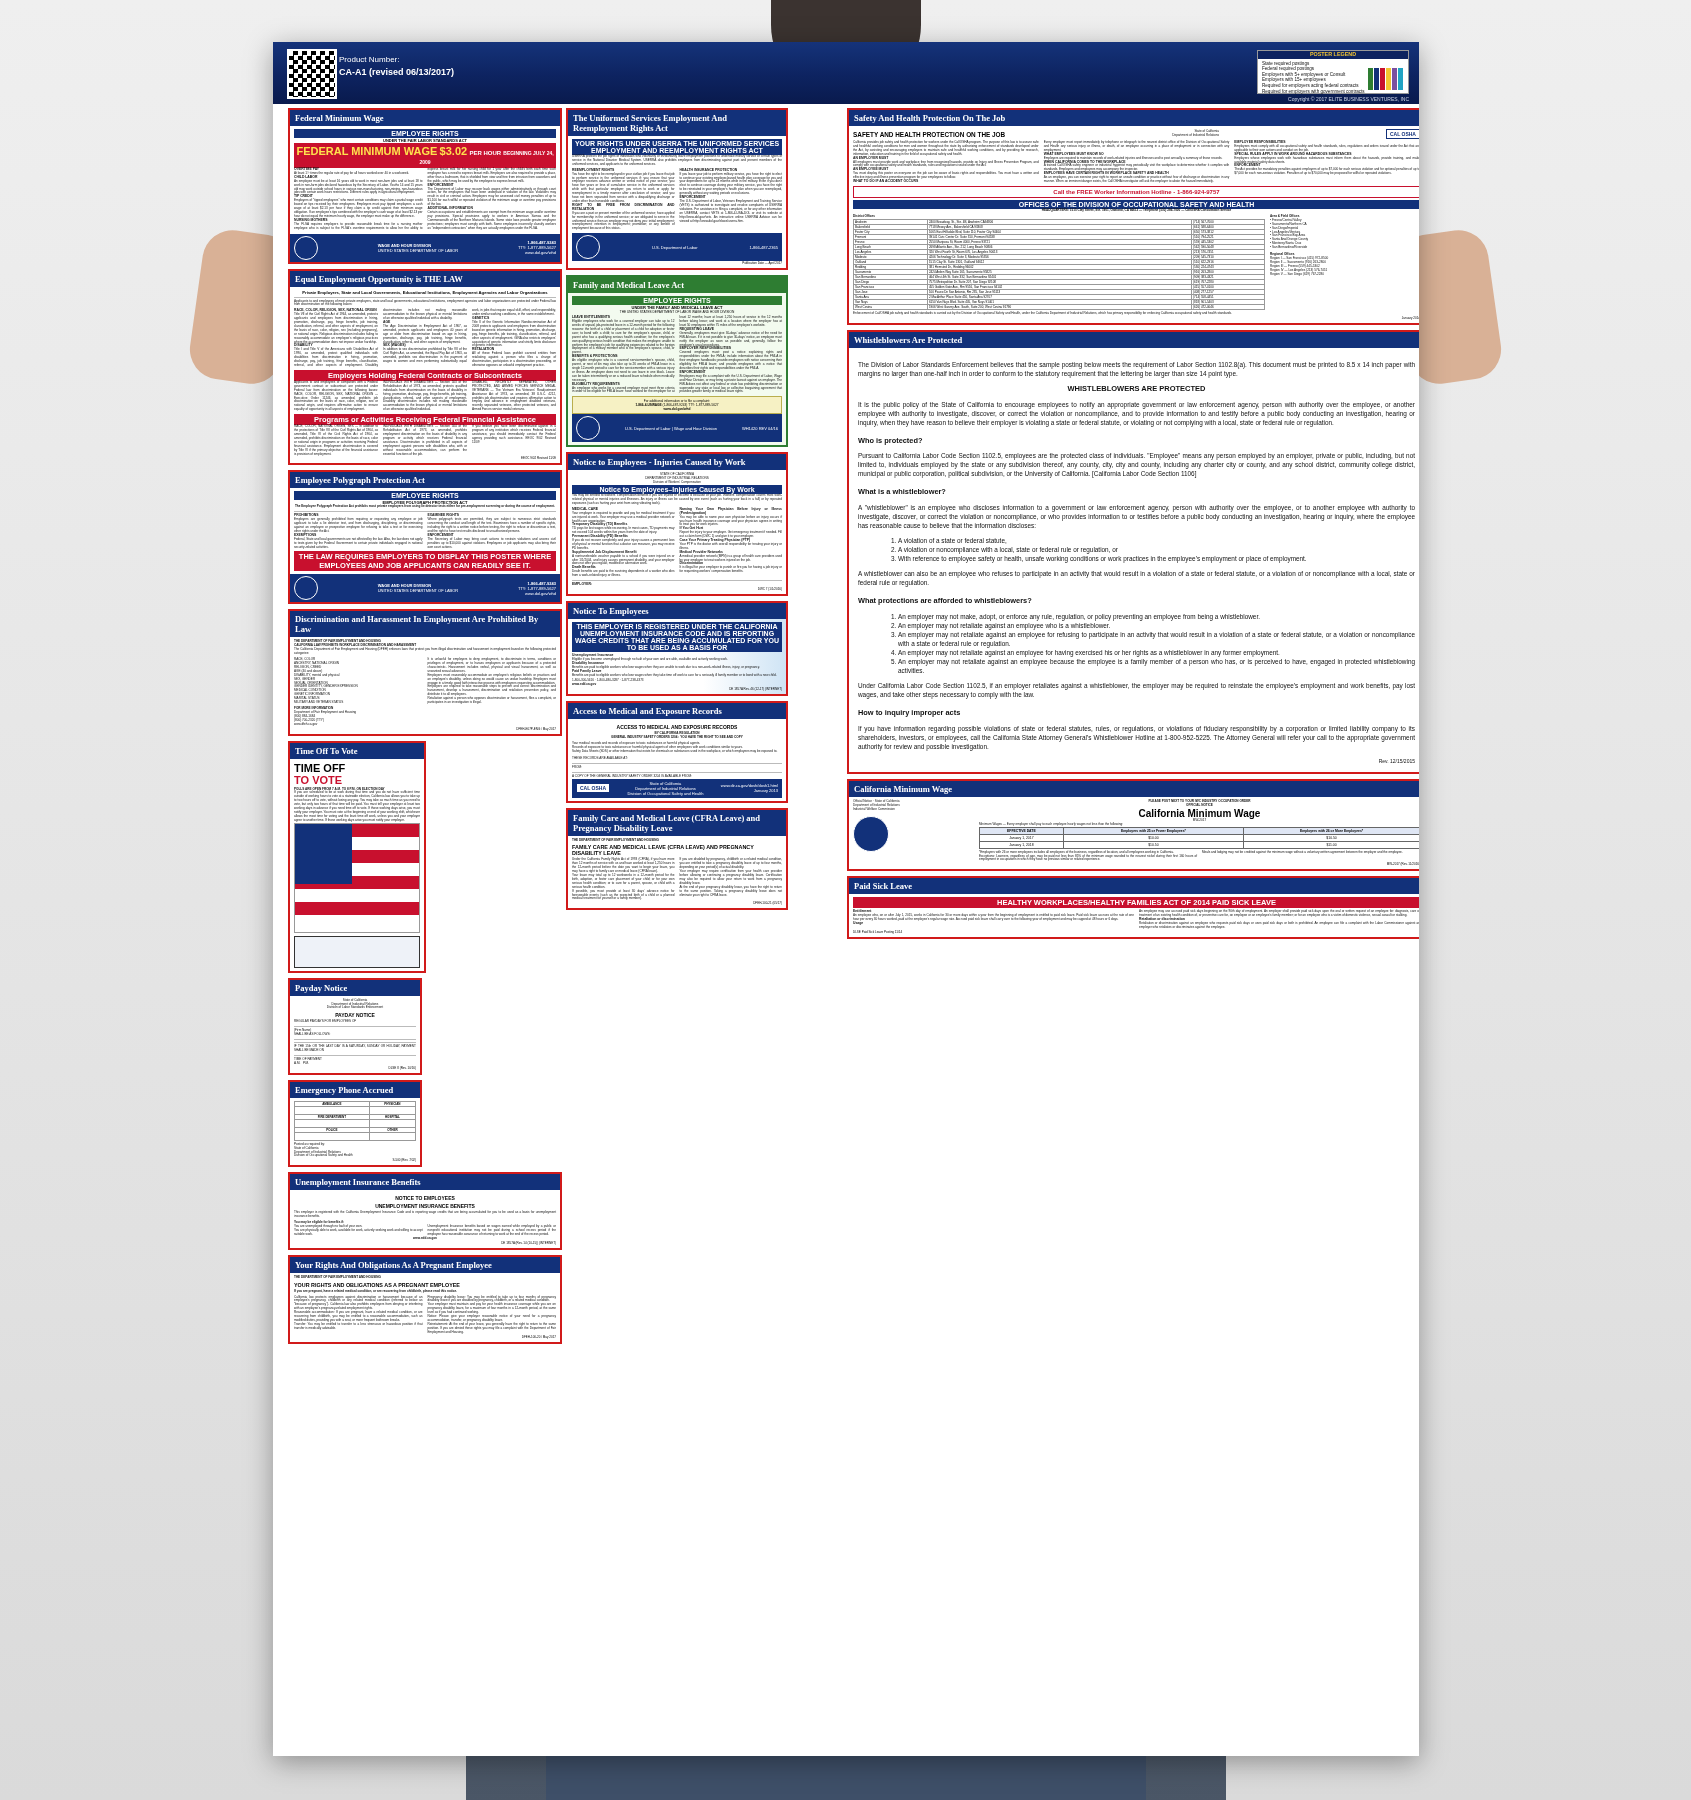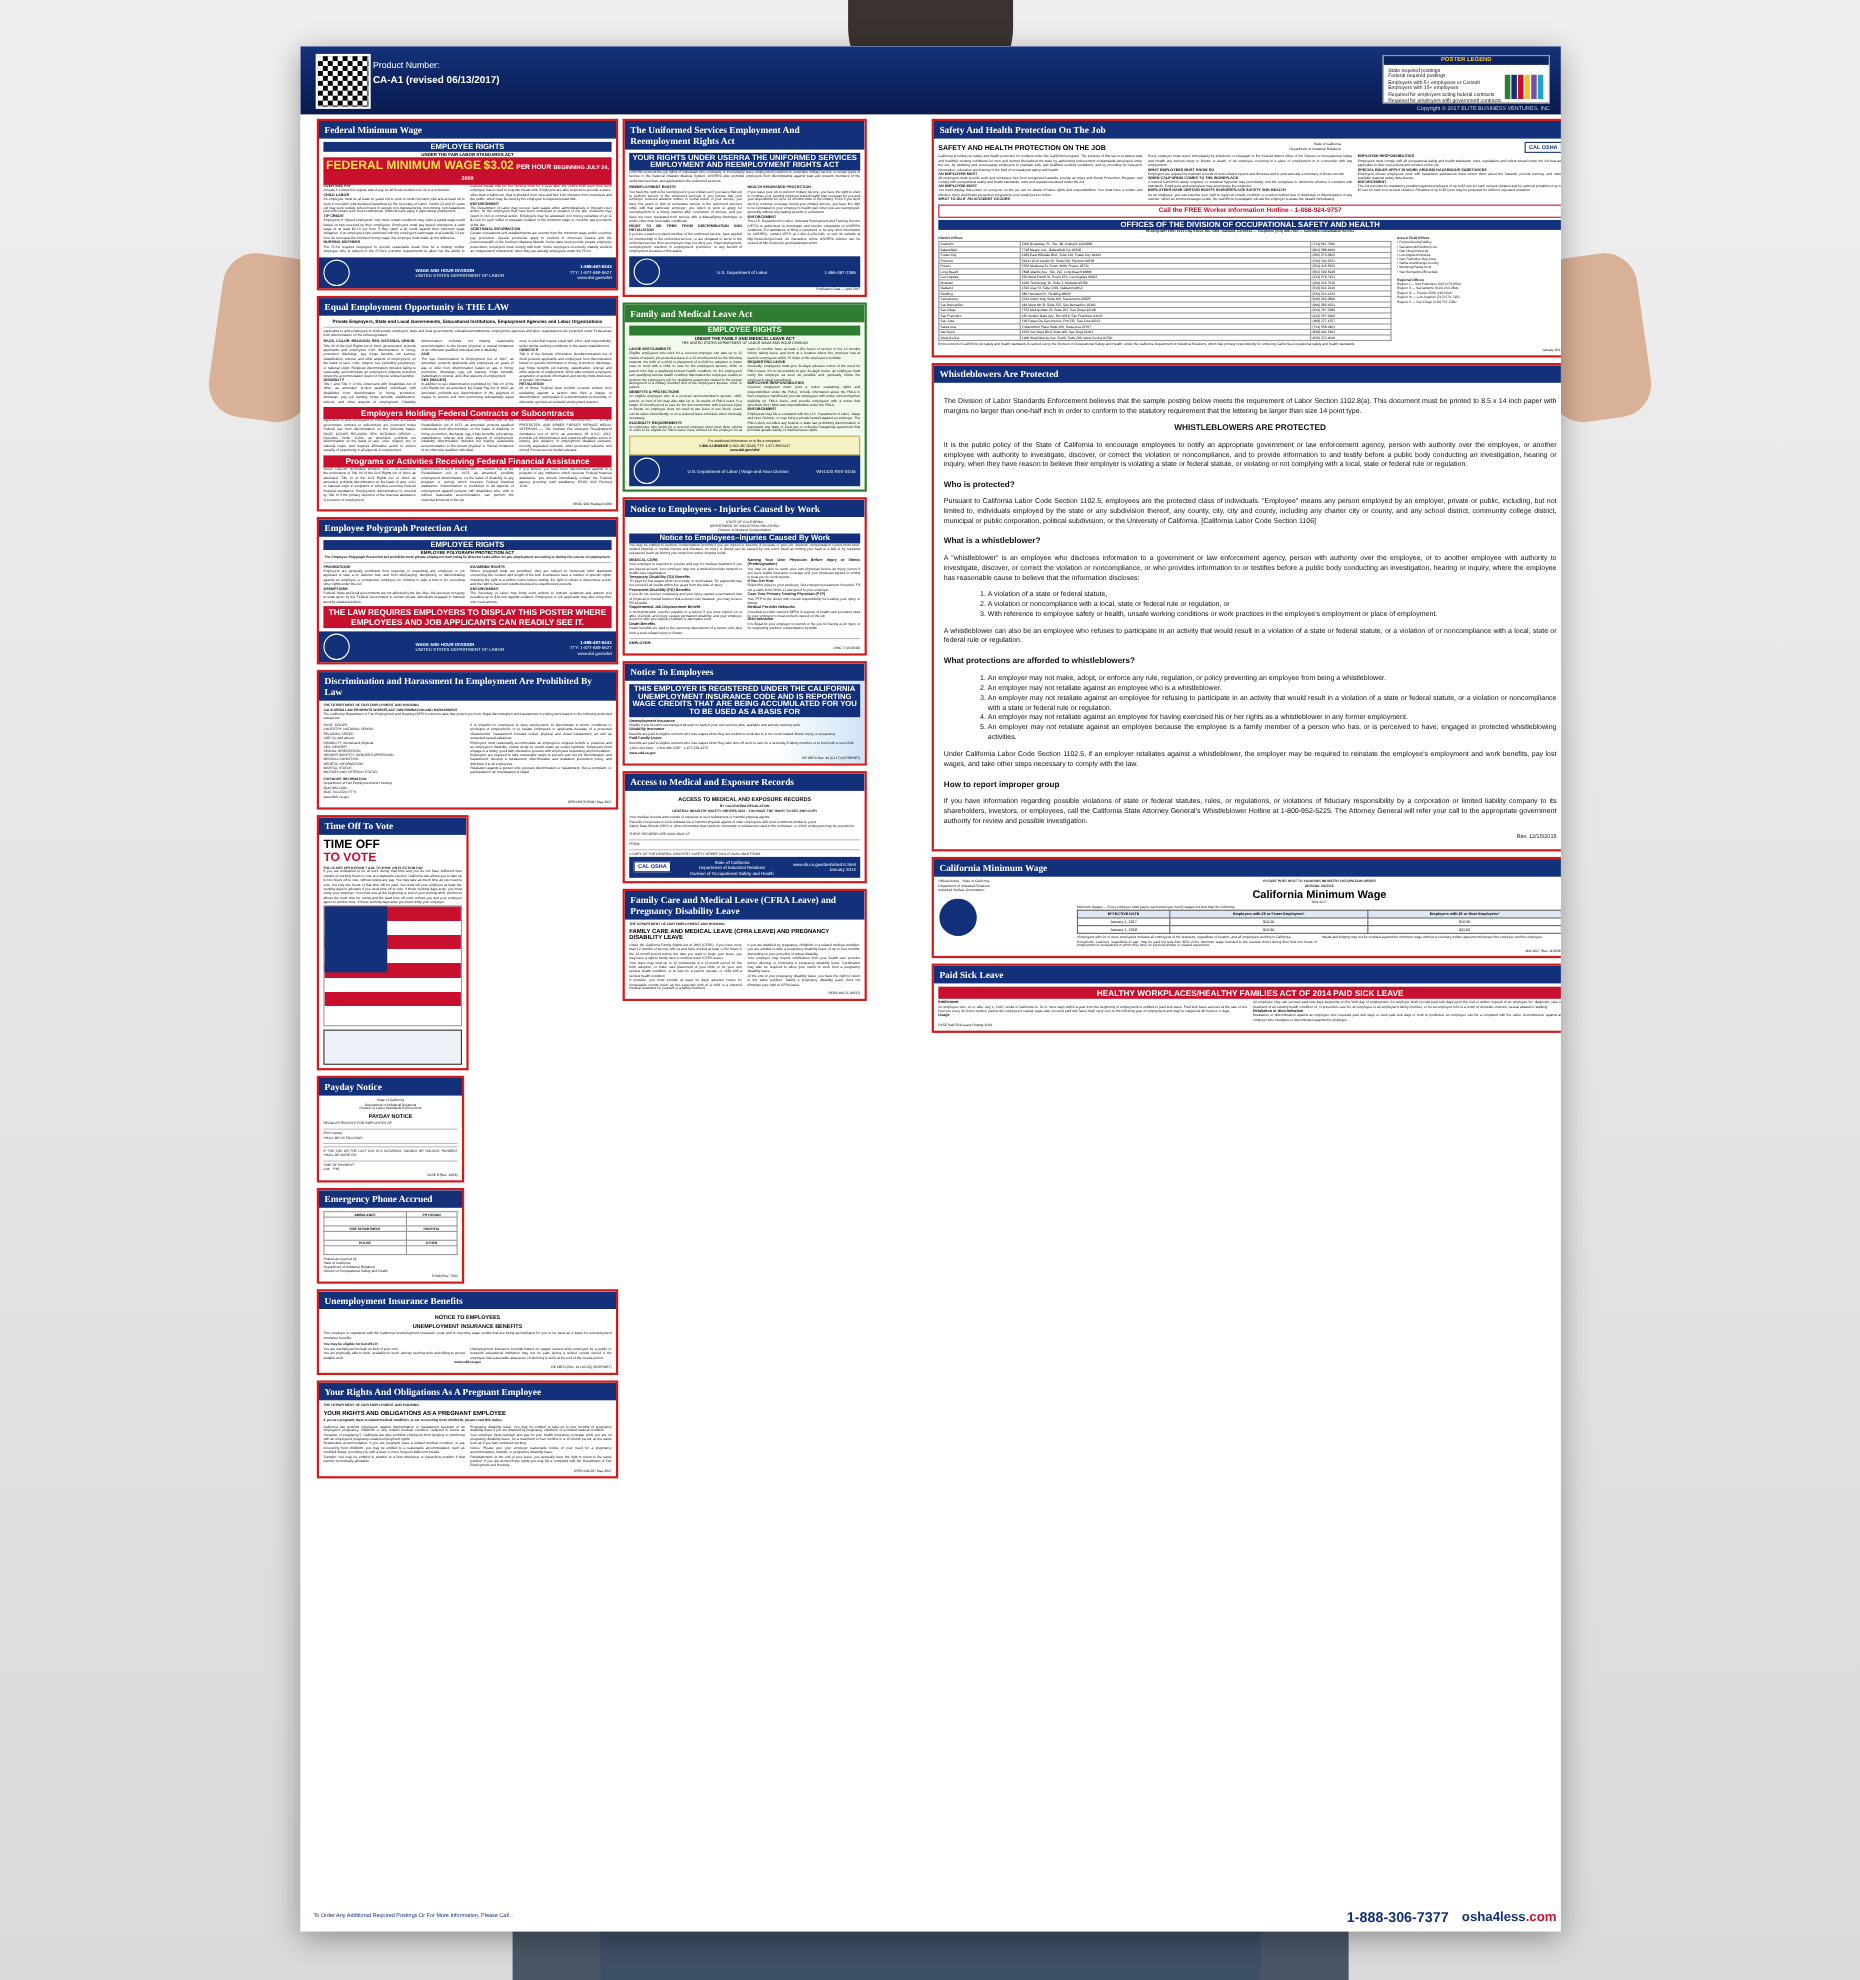--- a/index.html
+++ b/index.html
@@ -742,21 +742,21 @@
           <p>A whistleblower can also be an employee who refuses to participate in an activity that would result in a violation of a state or federal statute, or a violation of or noncompliance with a local, state or federal rule or regulation.</p>
           <h4>What protections are afforded to whistleblowers?</h4>
           <ol>
             <li>An employer may not make, adopt, or enforce any rule, regulation, or policy preventing an employee from being a whistleblower.</li>
             <li>An employer may not retaliate against an employee who is a whistleblower.</li>
             <li>An employer may not retaliate against an employee for refusing to participate in an activity that would result in a violation of a state or federal statute, or a violation or noncompliance with a state or federal rule or regulation.</li>
             <li>An employer may not retaliate against an employee for having exercised his or her rights as a whistleblower in any former employment.</li>
             <li>An employer may not retaliate against an employee because the employee is a family member of a person who has, or is perceived to have, engaged in protected whistleblowing activities.</li>
           </ol>
           <p>Under California Labor Code Section 1102.5, if an employer retaliates against a whistleblower, the employer may be required to reinstate the employee's employment and work benefits, pay lost wages, and take other steps necessary to comply with the law.</p>
-          <h4>How to report improper group</h4>
+          <h4>How to inquiry improper acts</h4>
           <p>If you have information regarding possible violations of state or federal statutes, rules, or regulations, or violations of fiduciary responsibility by a corporation or limited liability company to its shareholders, investors, or employees, call the California State Attorney General's Whistleblower Hotline at 1-800-952-5225. The Attorney General will refer your call to the appropriate government authority for review and possible investigation.</p>
           <div style="text-align:right;font-size:5px">Rev. 12/15/2015</div>
         </div>
       </div>
 
       <div class="panel">
         <div class="ph">California Minimum Wage</div>
         <div class="inner" style="display:flex;gap:6px;">
           <div style="width:120px">
             <div class="tiny">Official Notice · State of California<br>Department of Industrial Relations<br>Industrial Welfare Commission</div>
@@ -808,20 +808,13 @@
             <div>An employee may use accrued paid sick days beginning on the 90th day of employment. An employer shall provide paid sick days upon the oral or written request of an employee for: diagnosis, care or treatment of an existing health condition of, or preventive care for, an employee or an employee's family member; or for an employee who is a victim of domestic violence, sexual assault or stalking.</div>
             <b>Retaliation or discrimination</b>
             <div>Retaliation or discrimination against an employee who requests paid sick days or uses paid sick days or both is prohibited. An employee can file a complaint with the Labor Commissioner against an employer who retaliates or discriminates against the employee.</div>
           </div>
           <div style="font-size:3px">DLSE Paid Sick Leave Posting 11/14</div>
         </div>
       </div>
     </div>
   </div>
 
-  <div id="footer">
-    <span style="font-size:5px;color:#12317a;margin-right:auto;margin-left:8px">To Order Any Additional Required Postings Or For More Information, Please Call...</span>
-    <span class="fphone">1-888-306-7377</span>
-    <span class="flogo">
-      <span>osha4less</span><i>.com</i>
-    </span>
-  </div>
 </div>
 
 </body></html>

